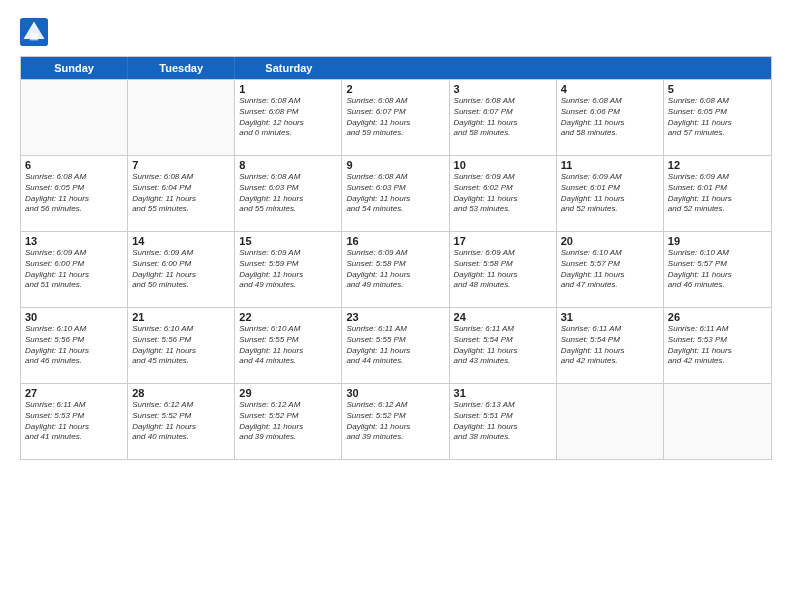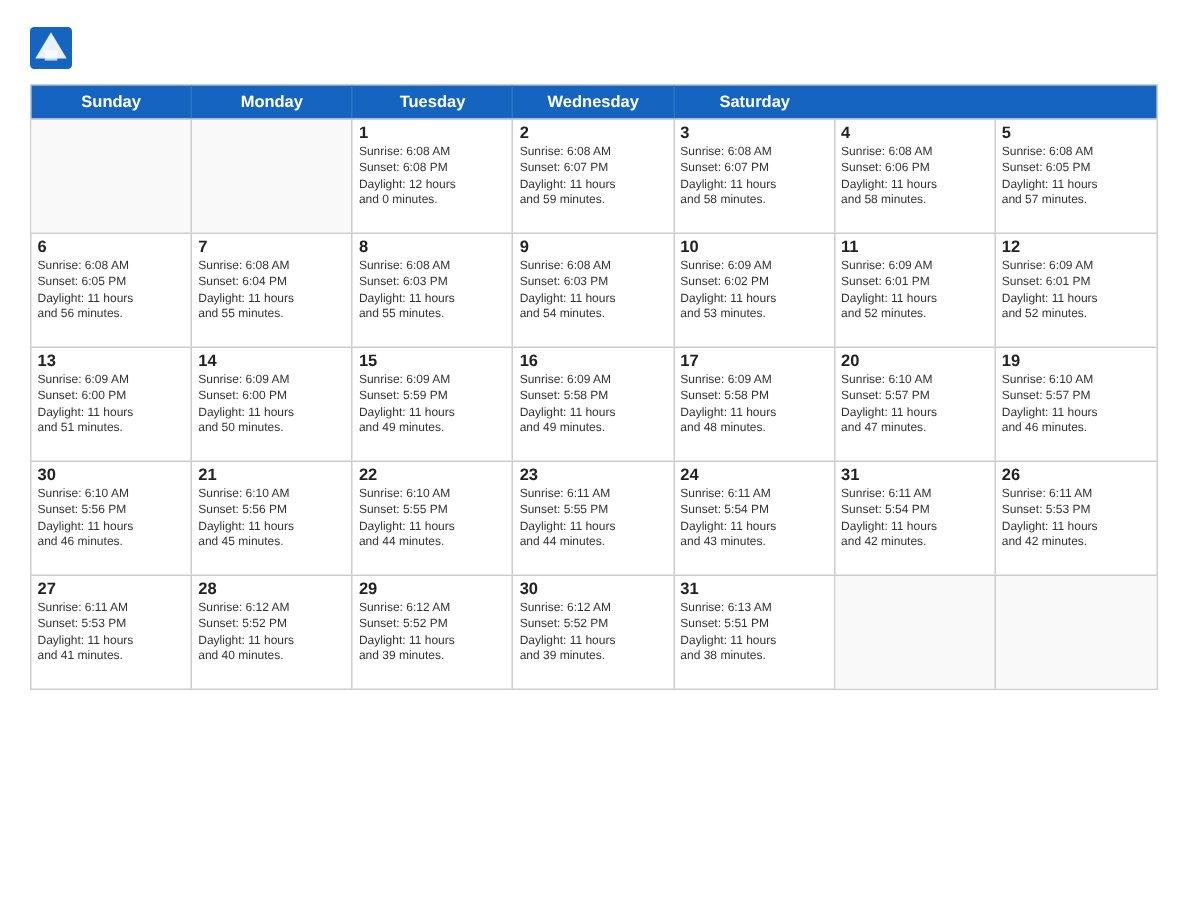--- a/index.html
+++ b/index.html
@@ -98,20 +98,21 @@
     .day-num {
       font-size: 11px;
       font-weight: bold;
       color: #222;
       margin-bottom: 1px;
     }
     .day-info {
       font-size: 8px;
       color: #333;
       line-height: 1.35;
+      font-style: italic;
     }
   </style>
 </head>
 <body>
 
 <div class="page">
   <div class="header">
     <div class="logo">
       <svg class="logo-icon" viewBox="0 0 40 40">
         <rect x="0" y="0" width="40" height="40" rx="4" fill="#1565c0"></rect>
@@ -125,23 +126,21 @@
     </div>
     <div class="title-area">
       <div class="month-title"></div>
       <div class="location"></div>
     </div>
   </div>
 
   <div class="calendar">
     <div class="cal-header-row">
     <div class="cal-header-cell">Sunday</div>
-        <div class="cal-header-cell">Monday</div>
         <div class="cal-header-cell">Tuesday</div>
-        <div class="cal-header-cell">Wednesday</div>
         <div class="cal-header-cell">Saturday</div>
       </div>
     <div class="cal-body">
     <div class="cal-week">
           <div class="cal-cell empty"></div>
           <div class="cal-cell empty"></div>
           <div class="cal-cell">
             <div class="day-num">1</div>
             <div class="day-info" style="white-space: pre-line;">Sunrise: 6:08 AM
 Sunset: 6:08 PM

